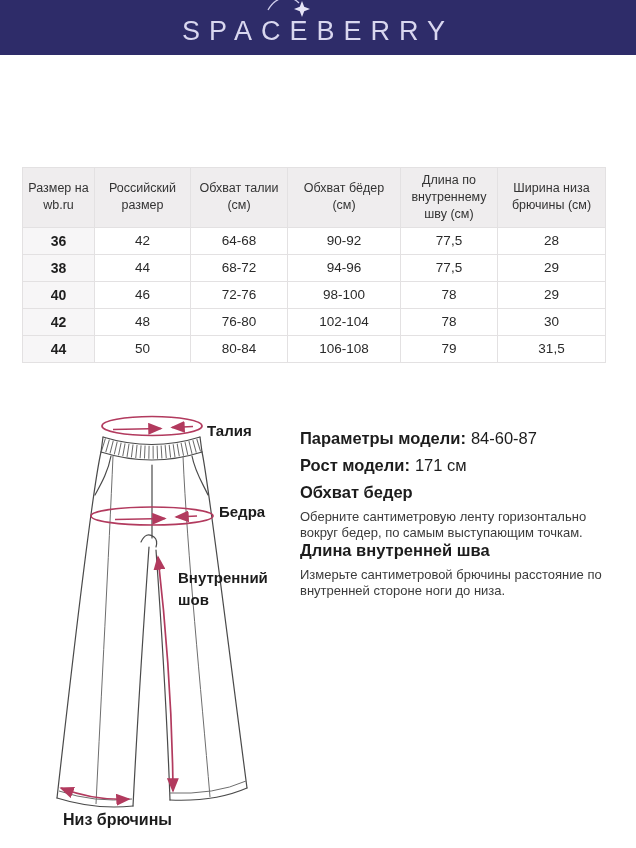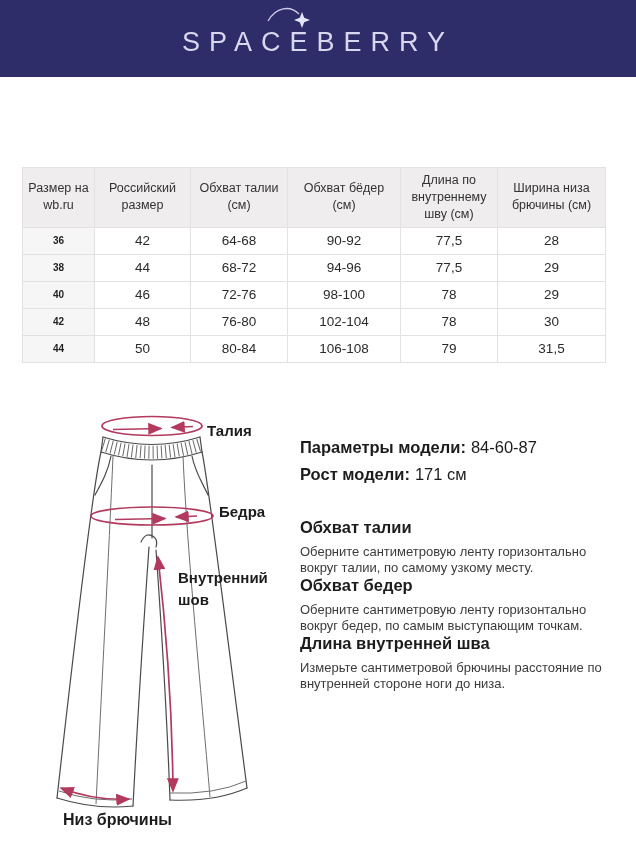--- a/index.html
+++ b/index.html
@@ -2,21 +2,21 @@
 <html style="--accent: #b23a5e; --banner: #2e2c69; --logo-text: #d9d7ef;"><head>
 <meta charset="utf-8">
 <style>
   html,body{margin:0;padding:0;}
   body{
     width:636px;height:848px;position:relative;background:#ffffff;
     font-family:"Liberation Sans",sans-serif;overflow:hidden;
   }
   
   .banner{
-    position:absolute;top:0;left:0;width:636px;height:77px;
+    position:absolute;top:0;left:0;width:636px;height:55px;
     background:var(--banner,#2e2c69);
     display:flex;align-items:center;justify-content:center;
   }
   .logo{
     position:relative;color:var(--logo-text,#d9d7ef);
     font-size:27px;font-weight:300;letter-spacing:9px;
     padding-top:8px;
   }
   .comet{position:absolute;left:50%;top:-16px;transform:translateX(-52px);}
   .comet path.tail{stroke:#cfcdea;stroke-width:1.3;fill:none;}
@@ -31,36 +31,36 @@
     box-sizing:border-box;
   }
   .size-table th{
     background:#efedee;color:#333;font-weight:normal;
     font-size:12.5px;line-height:1.35;height:55px;padding:4px 3px;
   }
   .size-table td{
     height:27px;font-size:13.5px;color:#2a2a2a;background:#ffffff;
   }
   .size-table td.size-col{
-    background:#f7f6f7;font-weight:bold;font-size:10px;color:#1f1f1f;
+    background:#f7f6f7;font-weight:bold;font-size:14px;color:#1f1f1f;
   }
   
   .diagram{position:absolute;left:25px;top:390px;}
   .diagram .art{stroke:#4a4a4a;stroke-width:1.2;fill:none;stroke-linecap:round;}
   .diagram .thin{stroke:#6e6e6e;stroke-width:1;fill:none;}
   .diagram .ribs{stroke:#6a6a6a;stroke-width:13;fill:none;stroke-dasharray:1 3.2;}
   .diagram .pink{stroke:var(--accent,#b23a5e);stroke-width:1.7;fill:none;}
   .diagram .pinkfill{fill:var(--accent,#b23a5e);}
   .diagram text{
     font-family:"Liberation Sans",sans-serif;font-weight:bold;
     fill:#1c1c1c;font-size:15px;
   }
   .diagram text.big{font-size:16px;}
   
-  .info-col{position:absolute;left:300px;top:438px;width:322px;}
+  .info-col{position:absolute;left:300px;top:429px;width:322px;}
   .model-info p{margin:0 0 8px;font-size:16.5px;color:#1c1c1c;}
   .model-info b{font-weight:bold;}
   .mi-value{margin-left:5px;}
   .guide-section{}
   .guide-section.first{margin-top:34px;}
   .guide-section h3{margin:0 0 7px;font-size:16.5px;font-weight:bold;color:#1c1c1c;}
   .guide-section p{margin:0;font-size:13px;line-height:16px;color:#3b3b3b;}
 </style>
 </head>
 <body>
@@ -196,24 +196,20 @@
   <text class="big" x="38" y="435">Низ брючины</text>
 </svg>
 
 <div class="info-col">
 
   <div class="model-info">
     <p><b>Параметры модели:</b><span class="mi-value">84-60-87</span></p>
     <p><b>Рост модели:</b><span class="mi-value">171 см</span></p>
   </div>
 
-  <div class="guide-section first">
-    <h3>Обхват талии</h3>
-    <p>Оберните сантиметровую ленту горизонтально вокруг талии, по самому узкому месту.</p>
-  </div>
 
   <div class="guide-section">
     <h3>Обхват бедер</h3>
     <p>Оберните сантиметровую ленту горизонтально вокруг бедер, по самым выступающим точкам.</p>
   </div>
 
   <div class="guide-section">
     <h3>Длина внутренней шва</h3>
     <p>Измерьте сантиметровой брючины расстояние по внутренней стороне ноги до низа.</p>
   </div>

